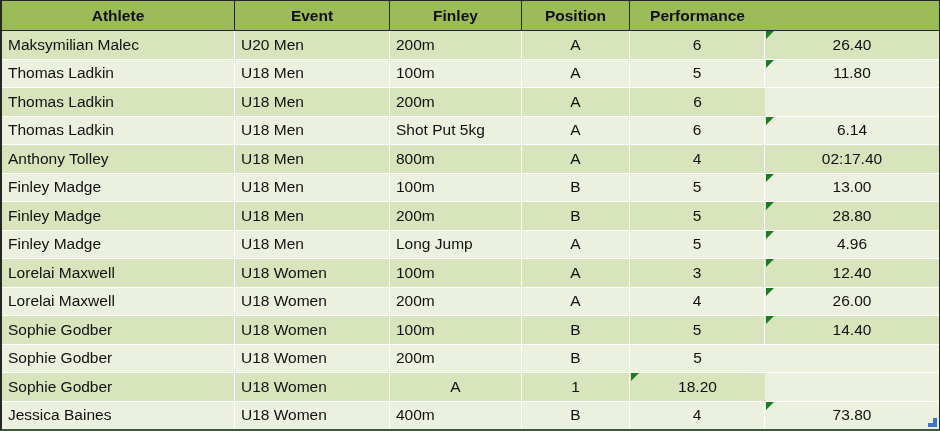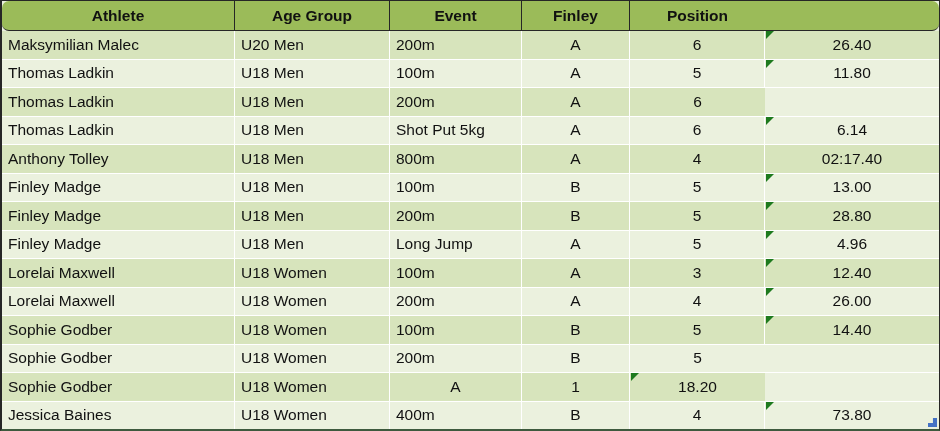--- a/index.html
+++ b/index.html
@@ -31,21 +31,20 @@
     border-right: 1px solid var(--border-dark);
     border-bottom: 2px solid var(--border-bottom-dark);
     background: var(--row-band-cream);
   }
   .thead {
     flex: 0 0 30px;
     display: grid;
     grid-template-columns: var(--cols);
     background: var(--header-bg);
     border-bottom: 1px solid var(--border-dark);
-    border-radius: 7px;
   }
   .th {
     display: flex;
     align-items: center;
     justify-content: center;
     font-weight: bold;
     font-size: 15.5px;
     border-right: 1px solid var(--border-dark);
     overflow: hidden;
     white-space: nowrap;
@@ -98,31 +97,31 @@
 </head>
 <body>
 
 <div class="spreadsheet-table">
 
   <div class="thead">
     <div class="th">
       <span>Athlete</span>
     </div>
     <div class="th">
-      <span>Age Group</span>
-    </div>
-    <div class="th">
       <span>Event</span>
     </div>
     <div class="th">
       <span>Finley</span>
     </div>
     <div class="th">
       <span>Position</span>
     </div>
+    <div class="th">
+      <span>Performance</span>
+    </div>
   </div>
 
   <div class="tbody">
   <div class="tr">
     <div class="td align-left">
       <span>Maksymilian Malec</span>
     </div>
     <div class="td align-left">
       <span>U20 Men</span>
     </div>

